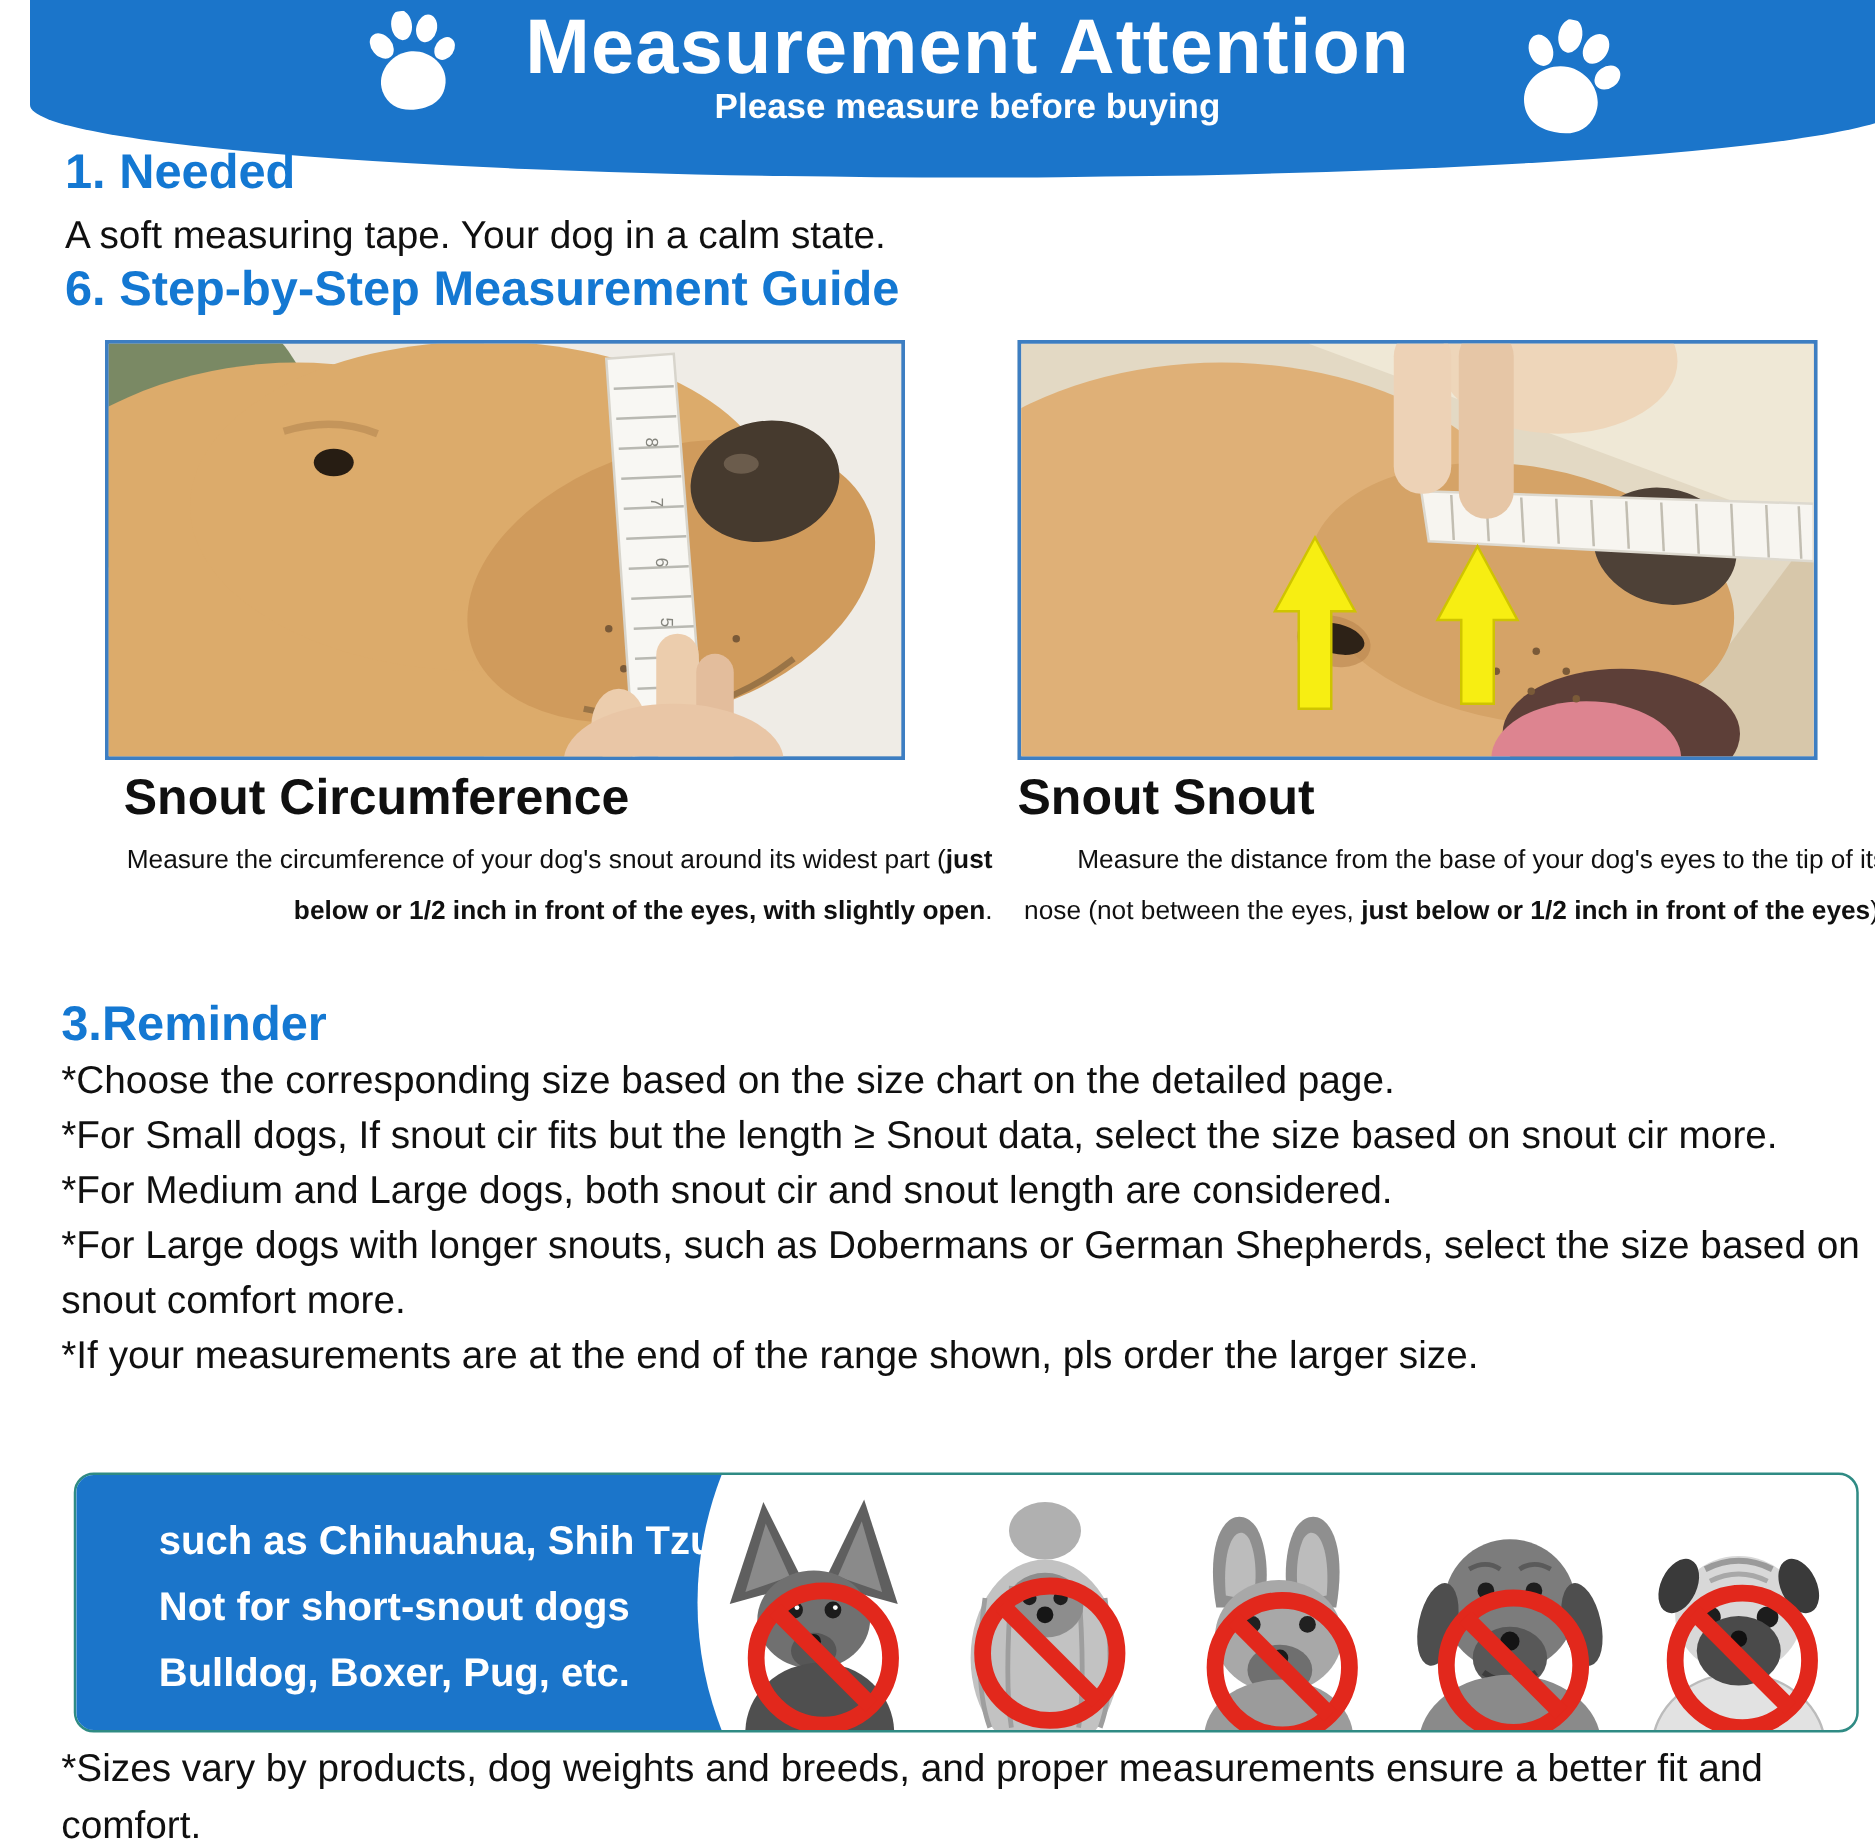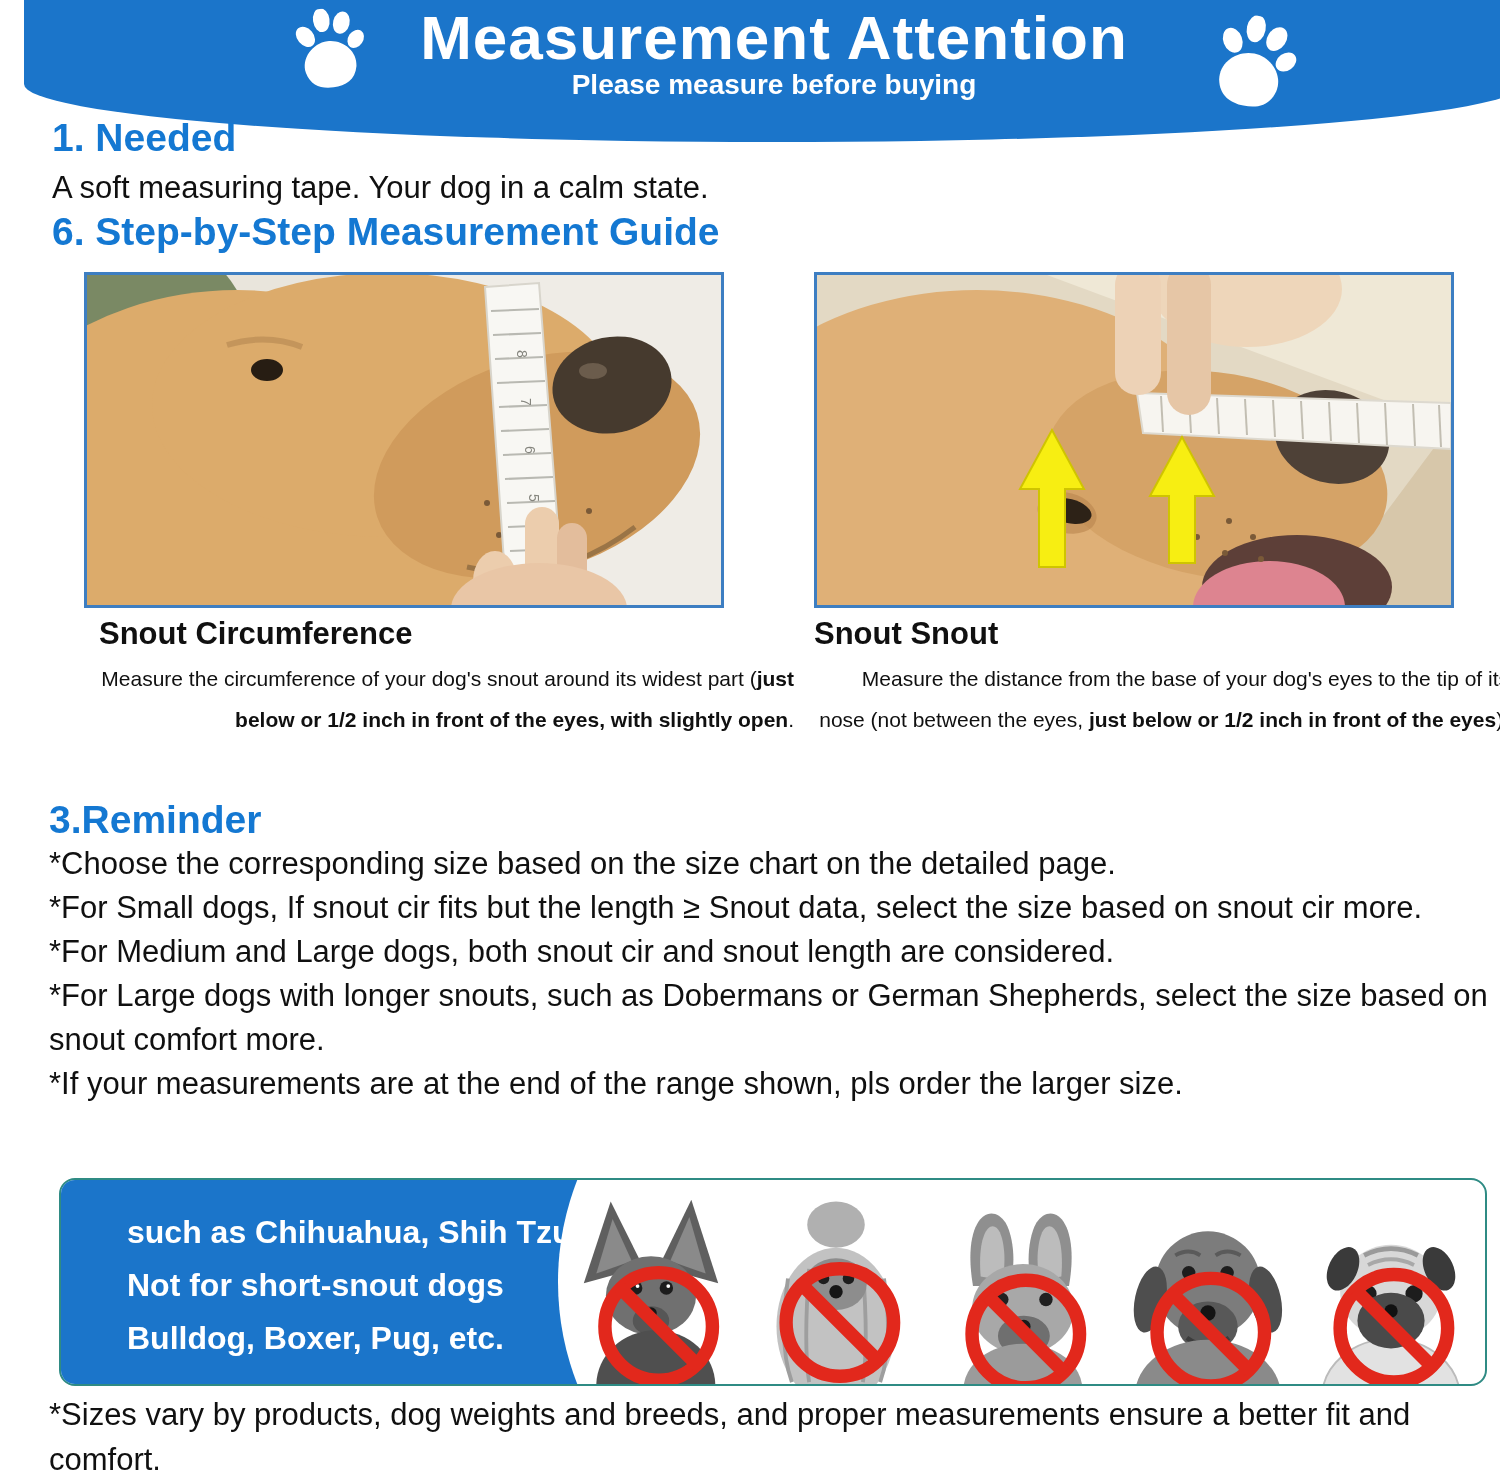--- a/index.html
+++ b/index.html
@@ -34,21 +34,21 @@
   #guide-heading{left:28px;top:210px;}
 
   
   .photo{position:absolute;width:640px;height:336px;border:3px solid var(--photo-border);background:#e9e5dc;}
   .photo svg{display:block;width:634px;height:330px;}
   #photo-left{left:60px;top:272px;}
   #photo-right{left:790px;top:272px;}
 
   
   .caption{position:absolute;top:616px;width:695px;}
-  .caption h3{font-size:31px;font-weight:800;color:var(--ink);margin-bottom:6px;}
+  .caption h3{font-size:40px;font-weight:800;color:var(--ink);margin-bottom:6px;}
   .caption p{font-size:21px;line-height:41px;color:var(--ink);text-align:right;}
   .caption b{font-weight:800;}
   #caption-left{left:75px;}
   #caption-right{left:790px;}
 
   
   #reminder-heading{left:25px;top:798px;}
   #reminder-list{position:absolute;left:25px;top:842px;width:1455px;}
   #reminder-list p{font-size:31px;line-height:44px;color:var(--ink);}
 

